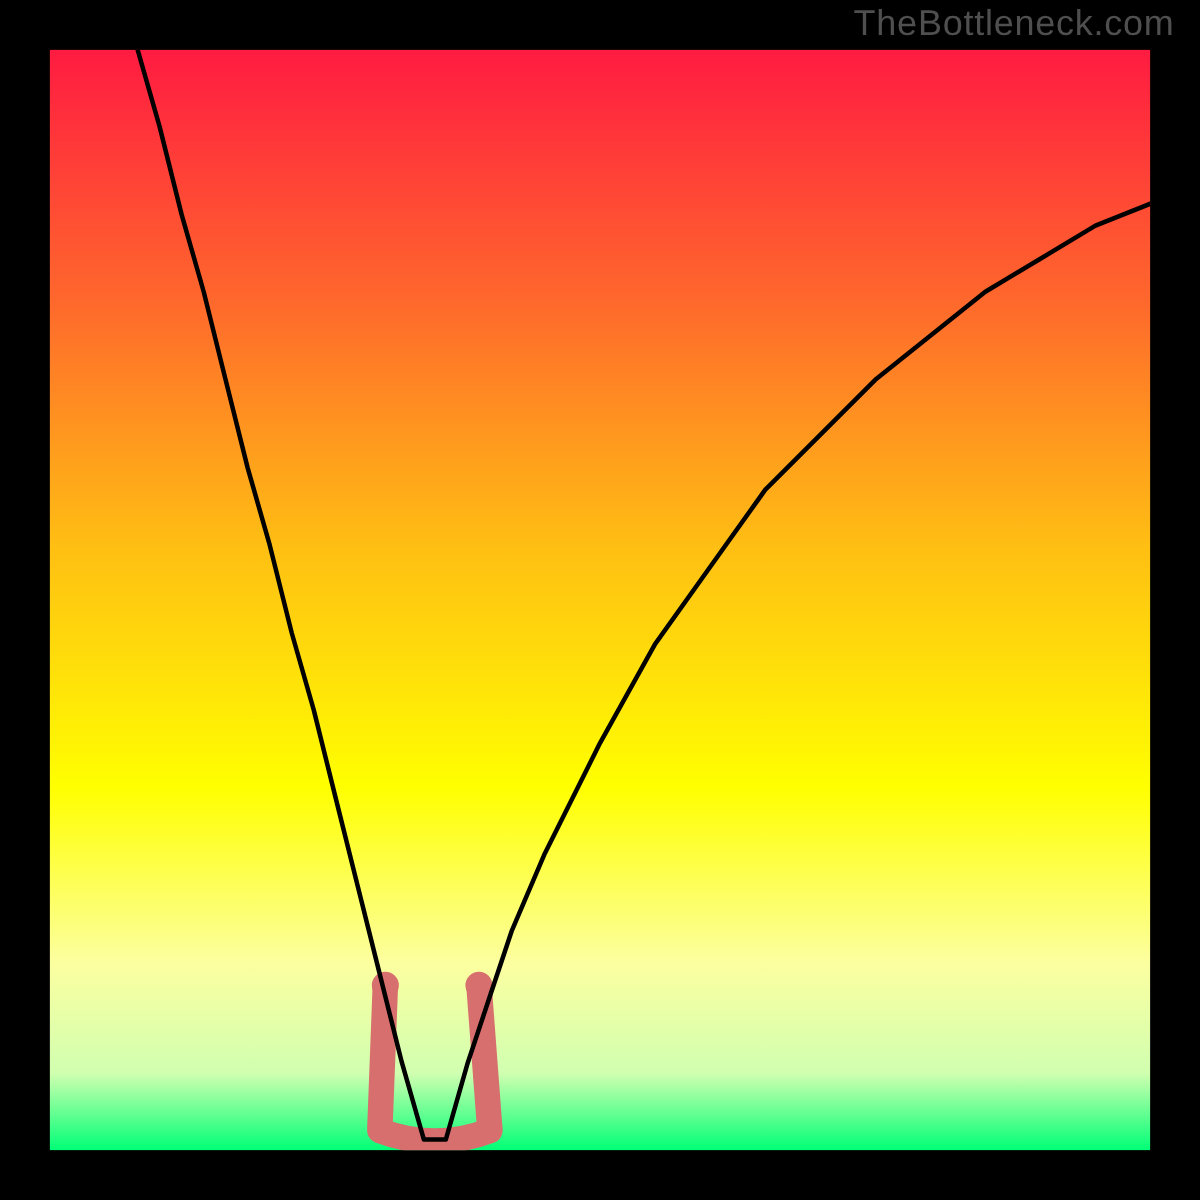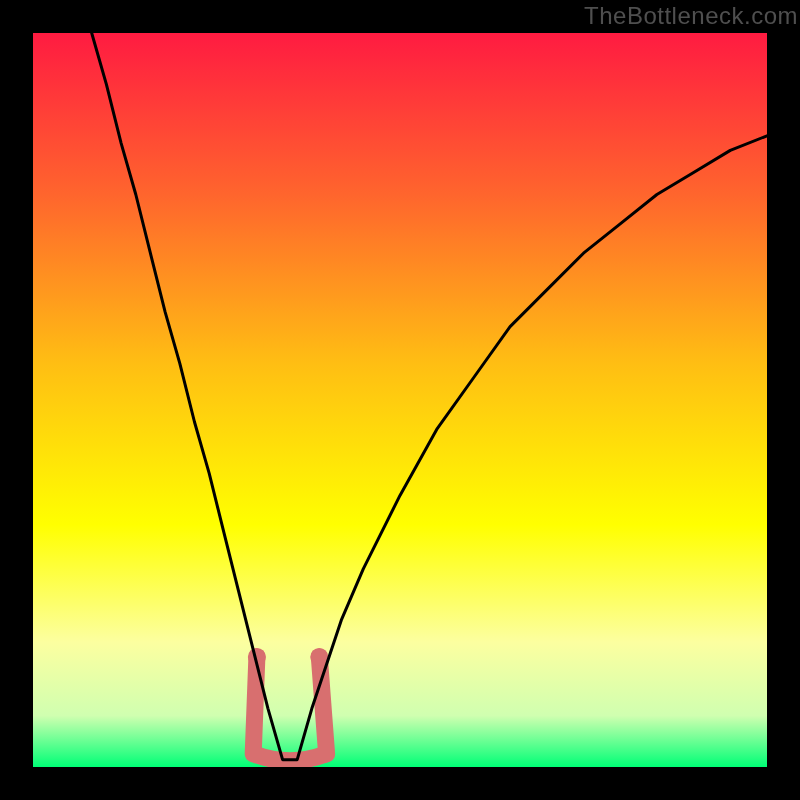--- a/index.html
+++ b/index.html
@@ -13,21 +13,21 @@
   }
   .frame {
     position: relative;
     width: 800px;
     height: 800px;
     background: #000000;
   }
   .watermark {
     position: absolute;
     top: 2px;
-    right: 2px;
+    right: 17px;
     color: #4f4f4f;
     font-size: 24px;
     font-weight: 400;
     letter-spacing: 0.5px;
     z-index: 10;
   }
   .plot {
     position: absolute;
     top: 33px;
     left: 33px;

